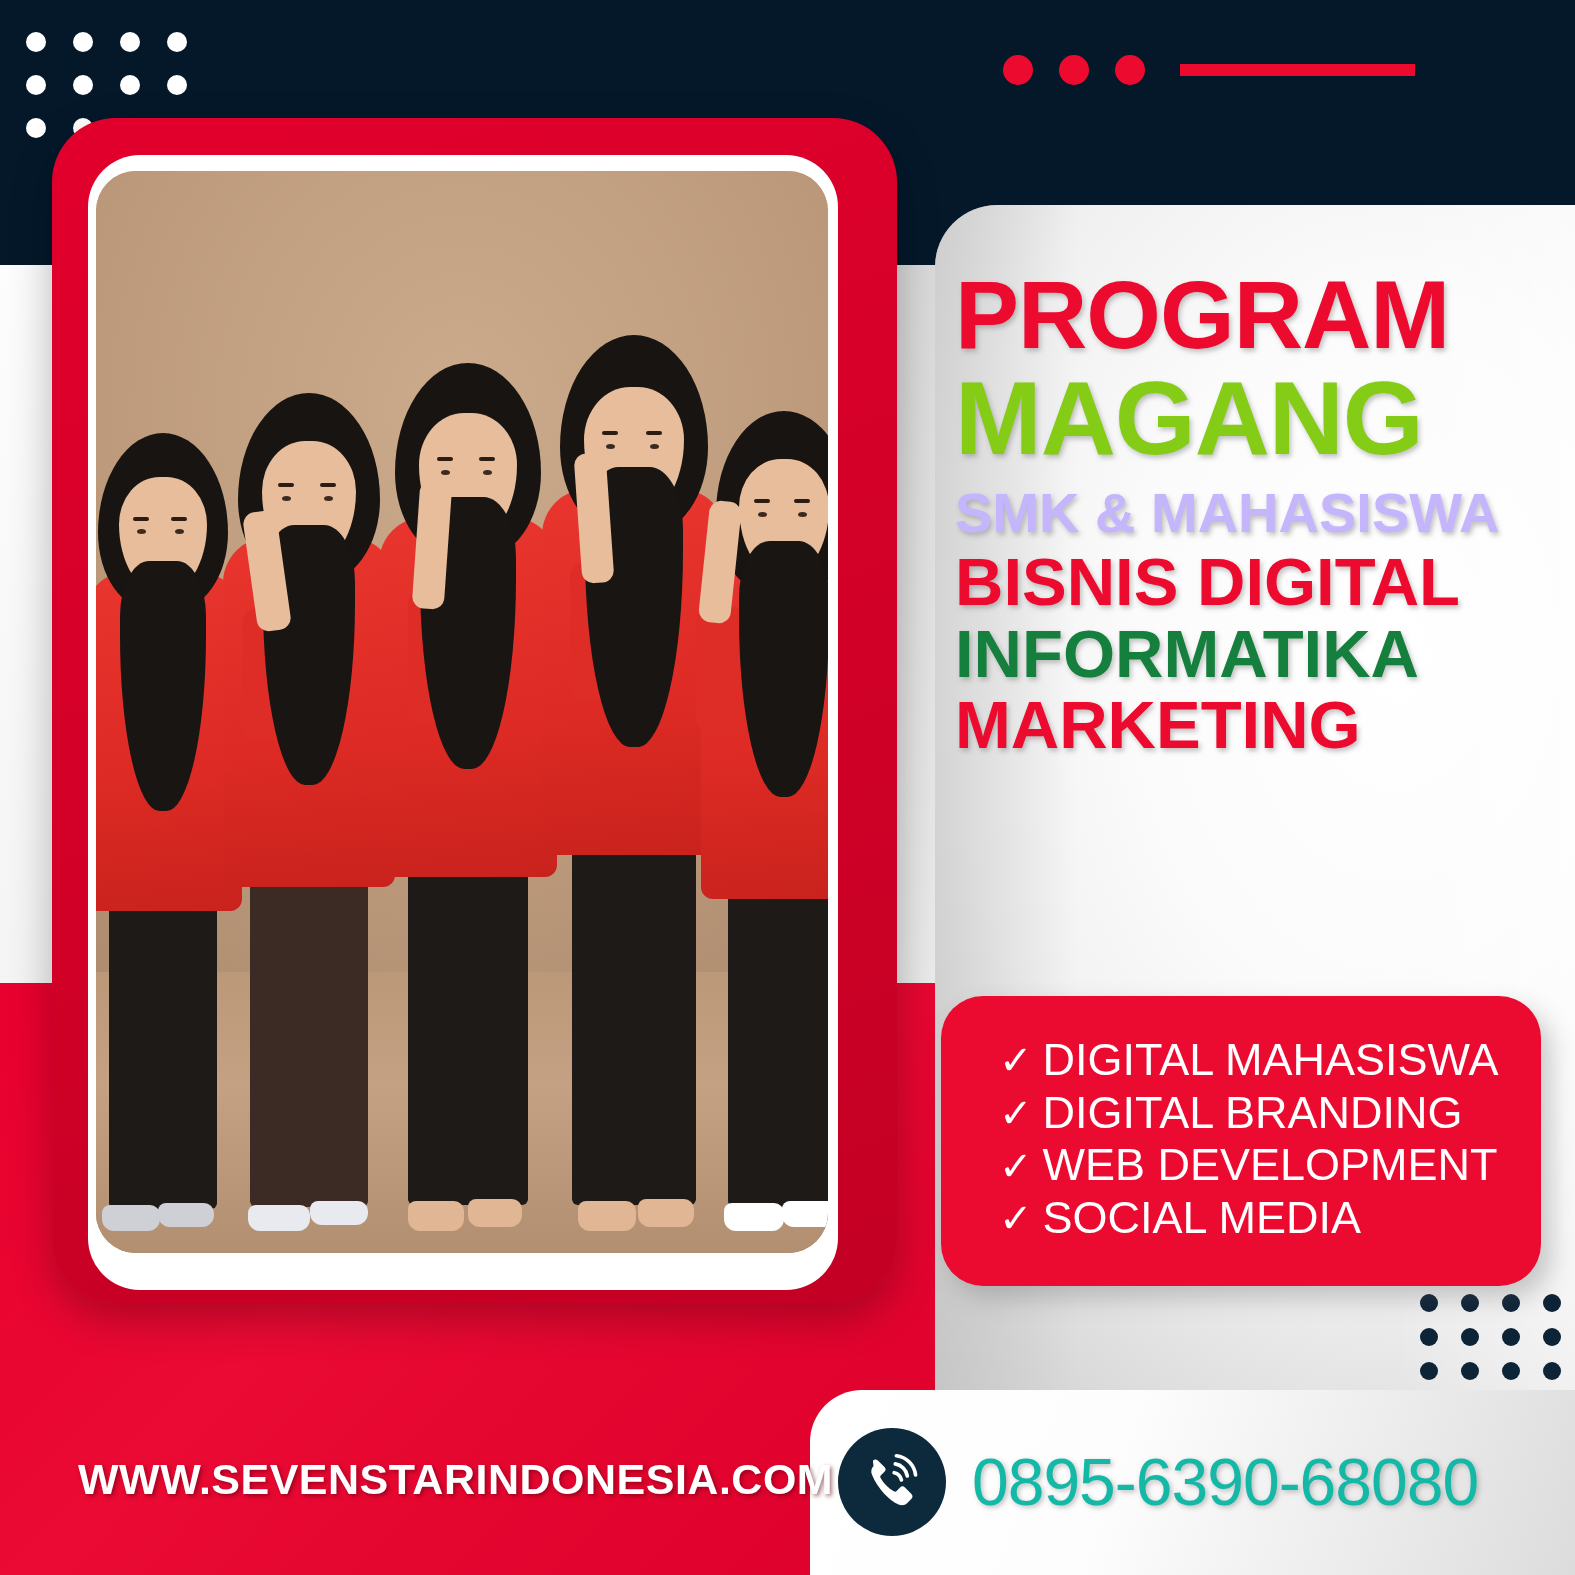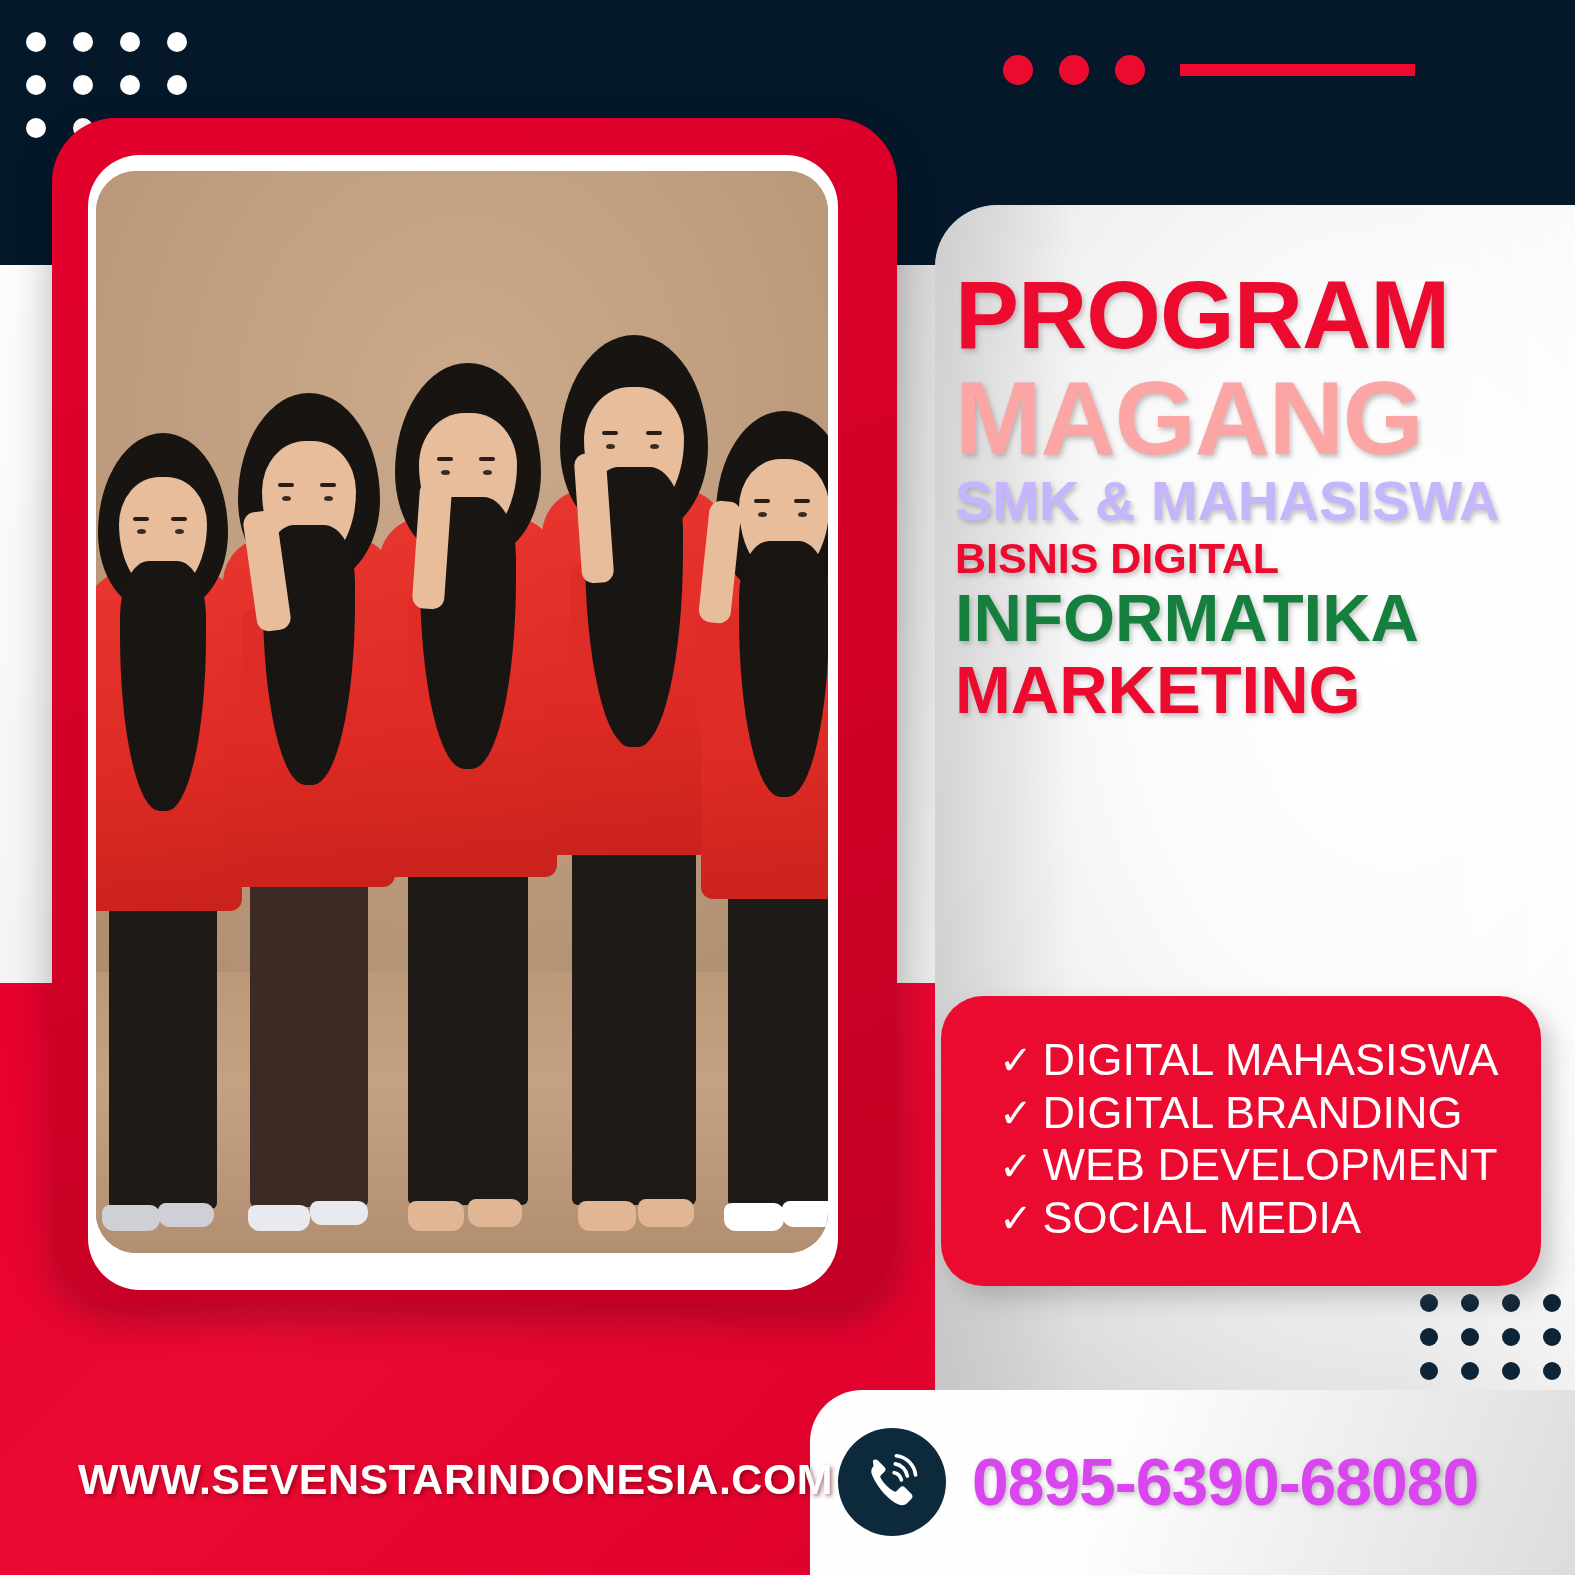--- a/index.html
+++ b/index.html
@@ -279,31 +279,31 @@
     white-space: nowrap;
     text-shadow: 2px 3px 5px rgba(120,120,120,0.45);
   }
   .h-program {
     font-size: 96px;
     color: #ed0a2f;
     margin-bottom: 6px;
   }
   .h-magang {
     font-size: 104px;
-    color: #fca5a5;
-    margin-bottom: 4px;
+    color: #84cc16;
+    margin-bottom: 16px;
   }
   .h-smk {
     font-size: 56px;
     color: #c4b5fd;
     letter-spacing: 0px;
     margin-bottom: 8px;
   }
   .h-bisnis {
-    font-size: 43px;
+    font-size: 67px;
     color: #ed0a2f;
     letter-spacing: 0px;
     margin-bottom: 6px;
   }
   .h-informatika {
     font-size: 67px;
     color: #15803d;
     letter-spacing: 0px;
     margin-bottom: 6px;
   }
@@ -369,22 +369,22 @@
     height: 108px;
     border-radius: 50%;
     background: #0d2a3d;
     display: flex;
     align-items: center;
     justify-content: center;
     flex: none;
   }
   .phone-number {
     font-size: 66px;
-    font-weight: bold;
-    color: #d946ef;
+    font-weight: normal;
+    color: #14b8a6;
     letter-spacing: -1px;
     white-space: nowrap;
     text-shadow: 2px 2px 5px rgba(130,130,130,0.5);
   }
 </style>
 </head>
 <body>
 
 <div class="poster">
 

